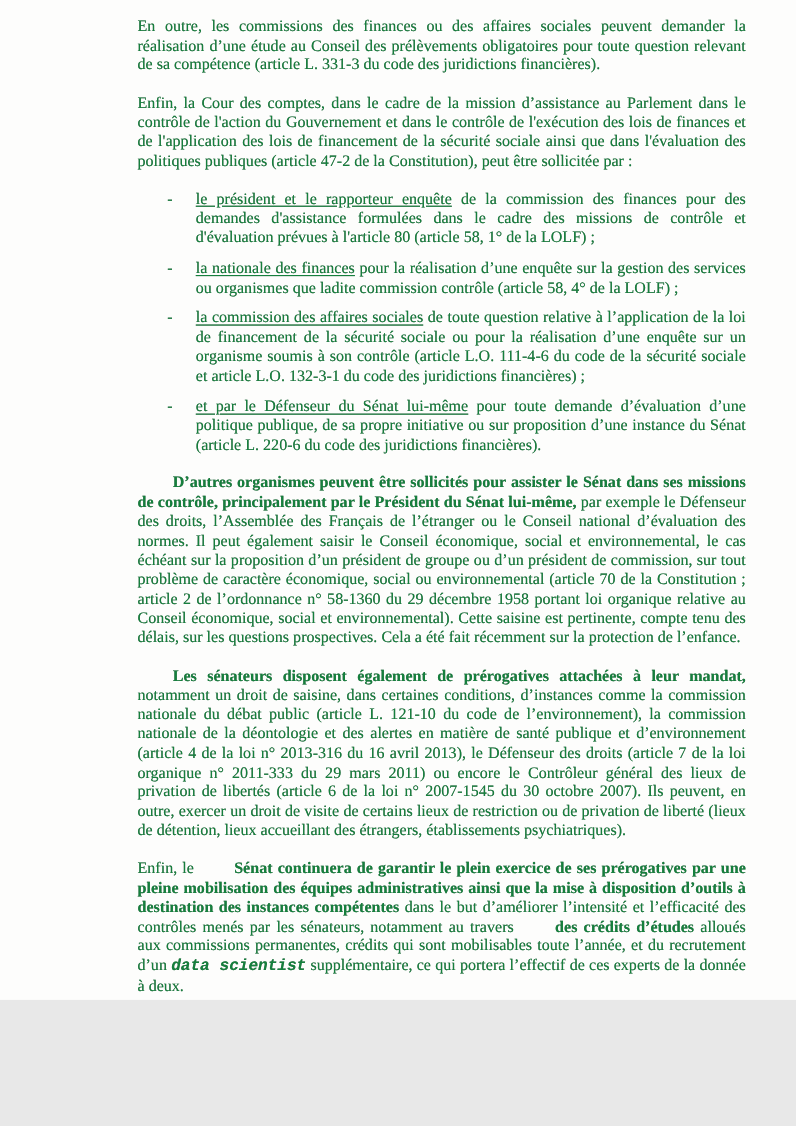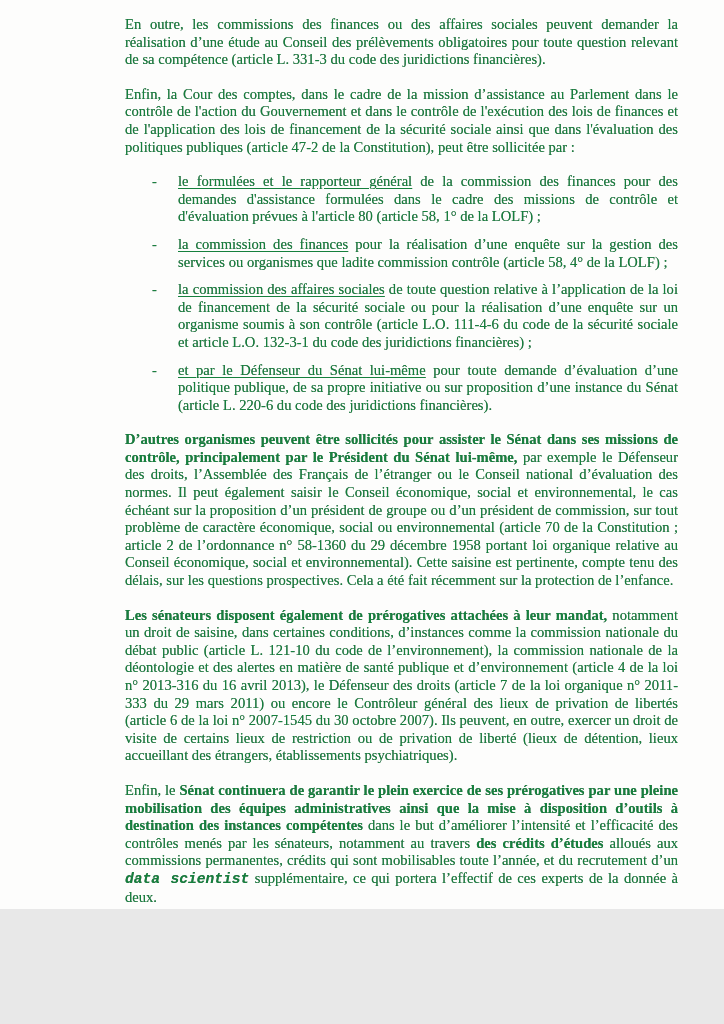--- a/index.html
+++ b/index.html
@@ -22,21 +22,21 @@
   p.para { margin: 0 0 17px 0; }
   .bullets { margin: 0 0 17px 0; }
   .bullet { display: flex; margin: 0 0 10px 0; }
   .bullet .marker {
     flex: 0 0 26px;
     margin-left: 27px;
     text-align: left;
   }
   .bullet .btext { flex: 1 1 auto; text-align: justify; }
   .r-n { font-weight: normal; }
-  .r-b { font-weight: bold; }
+  .r-b { font-weight: bold; margin-left: 32px; }
   .r-u { text-decoration: underline; text-underline-offset: 2px; }
   .r-bi { font-weight: bold; font-style: italic; font-family: Liberation Mono, monospace; }
   .page-number {
     position: absolute;
     top: 986px;
     right: 50px;
     font-size: 15px;
     text-align: right;
   }
 </style>
@@ -46,26 +46,26 @@
 <div class="page">
 
   <p class="para"><span class="r-n">En outre, les commissions des finances ou des affaires sociales peuvent demander la réalisation d’une étude au Conseil des prélèvements obligatoires pour toute question relevant de sa compétence (article L. 331-3 du code des juridictions financières).</span></p>
 
   <p class="para"><span class="r-n">Enfin, la Cour des comptes, dans le cadre de la mission d’assistance au Parlement dans le contrôle de l'action du Gouvernement et dans le contrôle de l'exécution des lois de finances et de l'application des lois de financement de la sécurité sociale ainsi que dans l'évaluation des politiques publiques (article 47-2 de la Constitution), peut être sollicitée par :</span></p>
 
   <div class="bullets">
 
     <div class="bullet">
       <span class="marker">-</span>
-      <span class="btext"><span class="r-u">le formulées et le rapporteur général</span><span class="r-n"> de la commission des finances pour des demandes d'assistance formulées dans le cadre des missions de contrôle et d'évaluation prévues à l'article 80 (article 58, 1° de la LOLF) ;</span></span>
+      <span class="btext"><span class="r-u">le président et le rapporteur enquête</span><span class="r-n"> de la commission des finances pour des demandes d'assistance formulées dans le cadre des missions de contrôle et d'évaluation prévues à l'article 80 (article 58, 1° de la LOLF) ;</span></span>
     </div>
 
     <div class="bullet">
       <span class="marker">-</span>
-      <span class="btext"><span class="r-u">la commission des finances</span><span class="r-n"> pour la réalisation d’une enquête sur la gestion des services ou organismes que ladite commission contrôle (article 58, 4° de la LOLF) ;</span></span>
+      <span class="btext"><span class="r-u">la nationale des finances</span><span class="r-n"> pour la réalisation d’une enquête sur la gestion des services ou organismes que ladite commission contrôle (article 58, 4° de la LOLF) ;</span></span>
     </div>
 
     <div class="bullet">
       <span class="marker">-</span>
       <span class="btext"><span class="r-u">la commission des affaires sociales</span><span class="r-n"> de toute question relative à l’application de la loi de financement de la sécurité sociale ou pour la réalisation d’une enquête sur un organisme soumis à son contrôle (article L.O. 111-4-6 du code de la sécurité sociale et article L.O. 132-3-1 du code des juridictions financières) ;</span></span>
     </div>
 
     <div class="bullet">
       <span class="marker">-</span>
       <span class="btext"><span class="r-u">et par le Défenseur du Sénat lui-même</span><span class="r-n"> pour toute demande d’évaluation d’une politique publique, de sa propre initiative ou sur proposition d’une instance du Sénat (article L. 220-6 du code des juridictions financières).</span></span>

